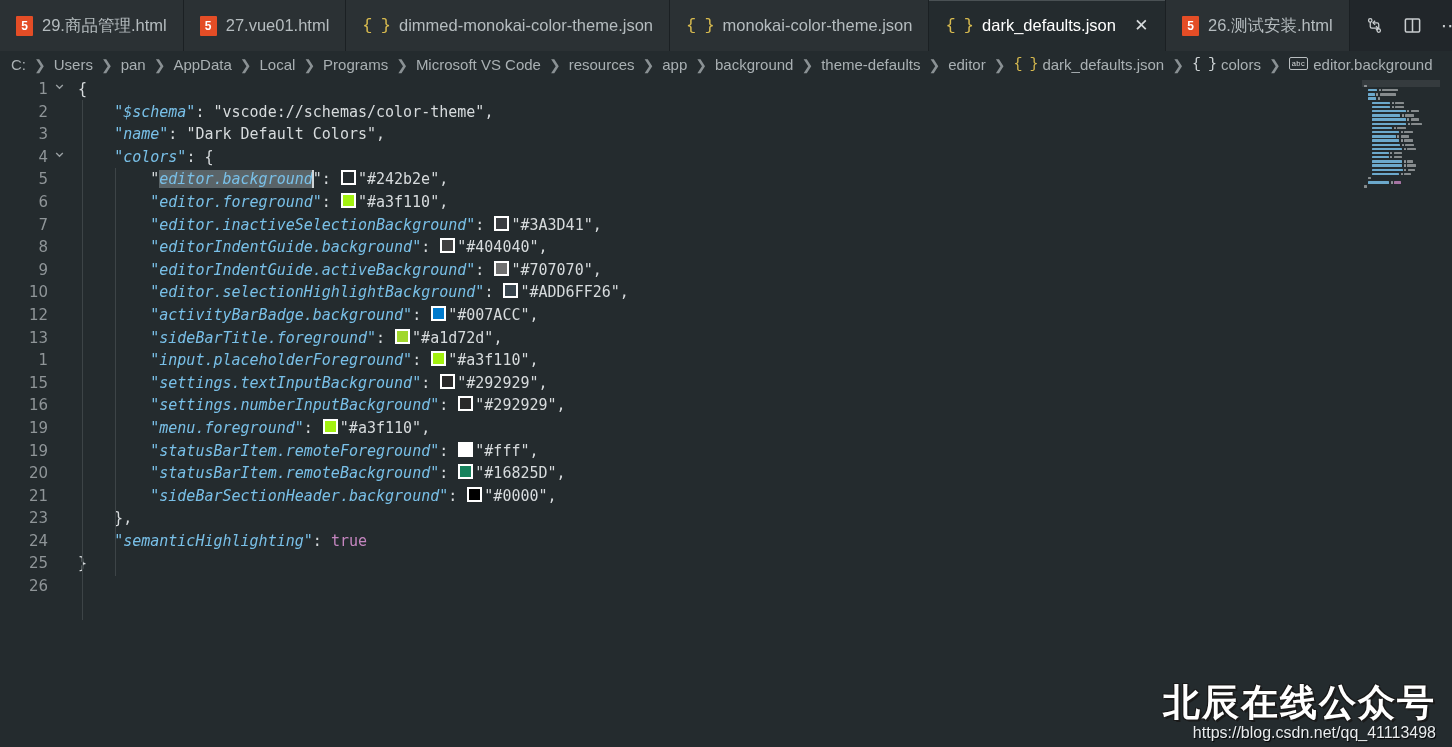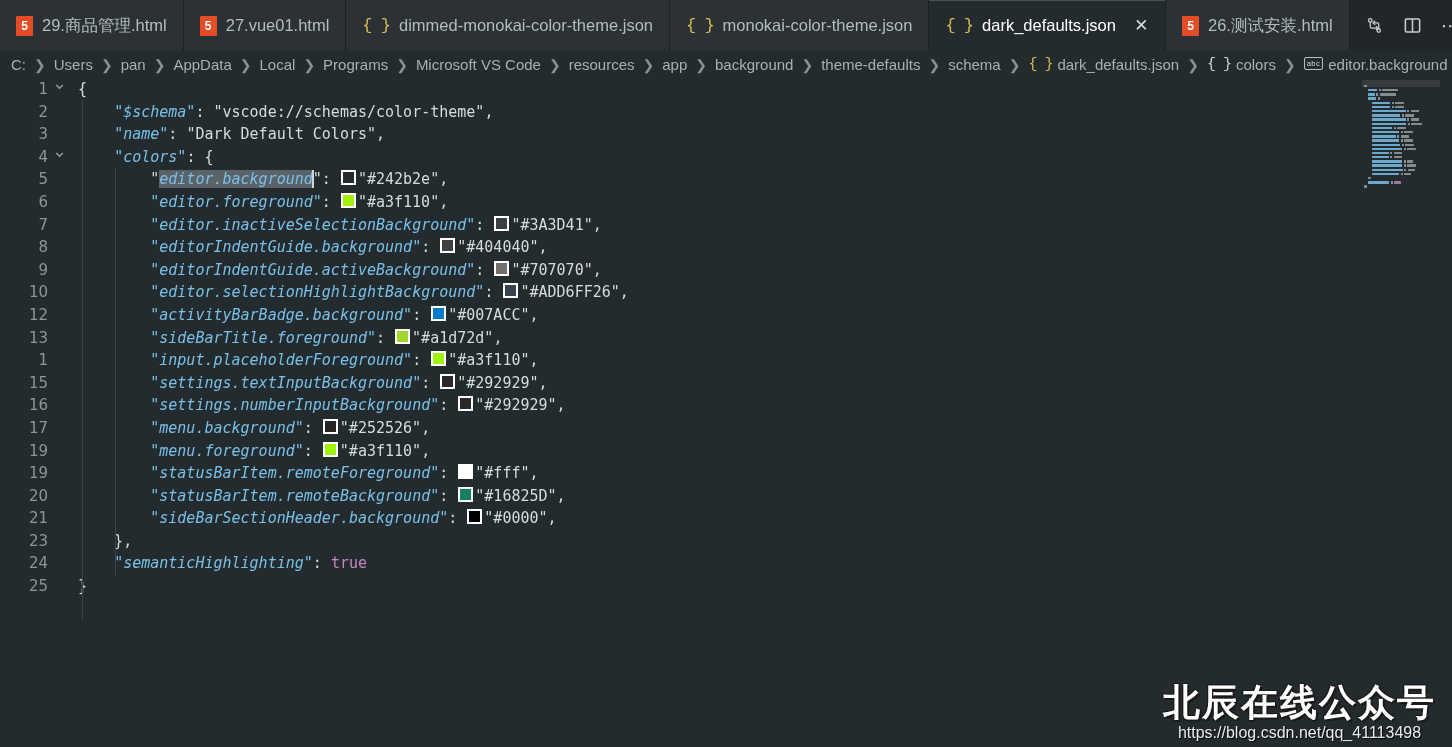--- a/index.html
+++ b/index.html
@@ -232,21 +232,21 @@
     left: 0; right: 0; top: 2px;
     height: 7px;
     background: #ffffff14;
   }
 
   
   #watermark {
     position: absolute;
     right: 16px;
     bottom: 4px;
-    text-align: center;
+    text-align: right;
     pointer-events: none;
   }
   #wm-main {
     font-family: "DejaVu Sans", sans-serif;
     font-weight: bold;
     font-size: 37px;
     color: #ffffff;
     letter-spacing: 2px;
     text-shadow: 2px 2px 0 #1a1a1a, -1px -1px 0 #1a1a1a, 1px -1px 0 #1a1a1a, -1px 1px 0 #1a1a1a;
     line-height: 44px;
@@ -351,21 +351,21 @@
     <span class="bc-sep">❯</span>
     <span class="bc-item">
       <span>background</span>
     </span>
     <span class="bc-sep">❯</span>
     <span class="bc-item">
       <span>theme-defaults</span>
     </span>
     <span class="bc-sep">❯</span>
     <span class="bc-item">
-      <span>schema</span>
+      <span>editor</span>
     </span>
     <span class="bc-sep">❯</span>
     <span class="bc-item">
       <span class="bc-json">{ }</span>
       <span>dark_defaults.json</span>
     </span>
     <span class="bc-sep">❯</span>
     <span class="bc-item">
       <span class="bc-brace">{ }</span>
       <span>colors</span>
@@ -391,28 +391,28 @@
       <div class="line"><div class="lnum">6</div><div class="fold"></div><div class="codetext">        <span class="t-key">"editor.foreground"</span><span class="t-punc">: </span><span class="swatch" style="background:#a3f110"></span><span class="t-str">"#a3f110"</span><span class="t-punc">,</span></div></div>
       <div class="line"><div class="lnum">7</div><div class="fold"></div><div class="codetext">        <span class="t-key">"editor.inactiveSelectionBackground"</span><span class="t-punc">: </span><span class="swatch" style="background:#3A3D41"></span><span class="t-str">"#3A3D41"</span><span class="t-punc">,</span></div></div>
       <div class="line"><div class="lnum">8</div><div class="fold"></div><div class="codetext">        <span class="t-key">"editorIndentGuide.background"</span><span class="t-punc">: </span><span class="swatch" style="background:#404040"></span><span class="t-str">"#404040"</span><span class="t-punc">,</span></div></div>
       <div class="line"><div class="lnum">9</div><div class="fold"></div><div class="codetext">        <span class="t-key">"editorIndentGuide.activeBackground"</span><span class="t-punc">: </span><span class="swatch" style="background:#707070"></span><span class="t-str">"#707070"</span><span class="t-punc">,</span></div></div>
       <div class="line"><div class="lnum">10</div><div class="fold"></div><div class="codetext">        <span class="t-key">"editor.selectionHighlightBackground"</span><span class="t-punc">: </span><span class="swatch" style="background:#ADD6FF26"></span><span class="t-str">"#ADD6FF26"</span><span class="t-punc">,</span></div></div>
       <div class="line"><div class="lnum">12</div><div class="fold"></div><div class="codetext">        <span class="t-key">"activityBarBadge.background"</span><span class="t-punc">: </span><span class="swatch" style="background:#007ACC"></span><span class="t-str">"#007ACC"</span><span class="t-punc">,</span></div></div>
       <div class="line"><div class="lnum">13</div><div class="fold"></div><div class="codetext">        <span class="t-key">"sideBarTitle.foreground"</span><span class="t-punc">: </span><span class="swatch" style="background:#a1d72d"></span><span class="t-str">"#a1d72d"</span><span class="t-punc">,</span></div></div>
       <div class="line"><div class="lnum">1</div><div class="fold"></div><div class="codetext">        <span class="t-key">"input.placeholderForeground"</span><span class="t-punc">: </span><span class="swatch" style="background:#a3f110"></span><span class="t-str">"#a3f110"</span><span class="t-punc">,</span></div></div>
       <div class="line"><div class="lnum">15</div><div class="fold"></div><div class="codetext">        <span class="t-key">"settings.textInputBackground"</span><span class="t-punc">: </span><span class="swatch" style="background:#292929"></span><span class="t-str">"#292929"</span><span class="t-punc">,</span></div></div>
       <div class="line"><div class="lnum">16</div><div class="fold"></div><div class="codetext">        <span class="t-key">"settings.numberInputBackground"</span><span class="t-punc">: </span><span class="swatch" style="background:#292929"></span><span class="t-str">"#292929"</span><span class="t-punc">,</span></div></div>
-      <div class="line"><div class="lnum">17</div><div class="fold"></div><div class="codetext">        <span class="t-key">"menu.background"</span><span class="t-punc">: </span><span class="swatch" style="background:#252526"></span><span class="t-str">"#252526"</span><span class="t-punc">,</span></div></div>
       <div class="line"><div class="lnum">19</div><div class="fold"></div><div class="codetext">        <span class="t-key">"menu.foreground"</span><span class="t-punc">: </span><span class="swatch" style="background:#a3f110"></span><span class="t-str">"#a3f110"</span><span class="t-punc">,</span></div></div>
       <div class="line"><div class="lnum">19</div><div class="fold"></div><div class="codetext">        <span class="t-key">"statusBarItem.remoteForeground"</span><span class="t-punc">: </span><span class="swatch" style="background:#ffffff"></span><span class="t-str">"#fff"</span><span class="t-punc">,</span></div></div>
       <div class="line"><div class="lnum">20</div><div class="fold"></div><div class="codetext">        <span class="t-key">"statusBarItem.remoteBackground"</span><span class="t-punc">: </span><span class="swatch" style="background:#16825D"></span><span class="t-str">"#16825D"</span><span class="t-punc">,</span></div></div>
       <div class="line"><div class="lnum">21</div><div class="fold"></div><div class="codetext">        <span class="t-key">"sideBarSectionHeader.background"</span><span class="t-punc">: </span><span class="swatch" style="background:#000000"></span><span class="t-str">"#0000"</span><span class="t-punc">,</span></div></div>
       <div class="line"><div class="lnum">23</div><div class="fold"></div><div class="codetext"><span class="t-brace">    },</span></div></div>
       <div class="line"><div class="lnum">24</div><div class="fold"></div><div class="codetext">    <span class="t-key">"semanticHighlighting"</span><span class="t-punc">: </span><span class="t-bool">true</span></div></div>
       <div class="line"><div class="lnum">25</div><div class="fold"></div><div class="codetext"><span class="t-brace">}</span></div></div>
+      <div class="line"><div class="lnum">26</div><div class="fold"></div><div class="codetext"><span class="t-brace"></span></div></div>
       <div class="guide" style="left: 82px; top: 22px; height: 520px;"></div>
       <div class="guide" style="left: 115px; top: 90px; height: 408px;"></div>
     </div>
 
   <div id="minimap">
     <div id="mm-slider"></div>
     <div id="minimap-inner">
         <div class="mm-line" style="padding-left: 2px;">
           <div class="mm-blk" style="width: 3px; background: rgb(215, 219, 221); opacity: 0.55;"></div>
         </div>

